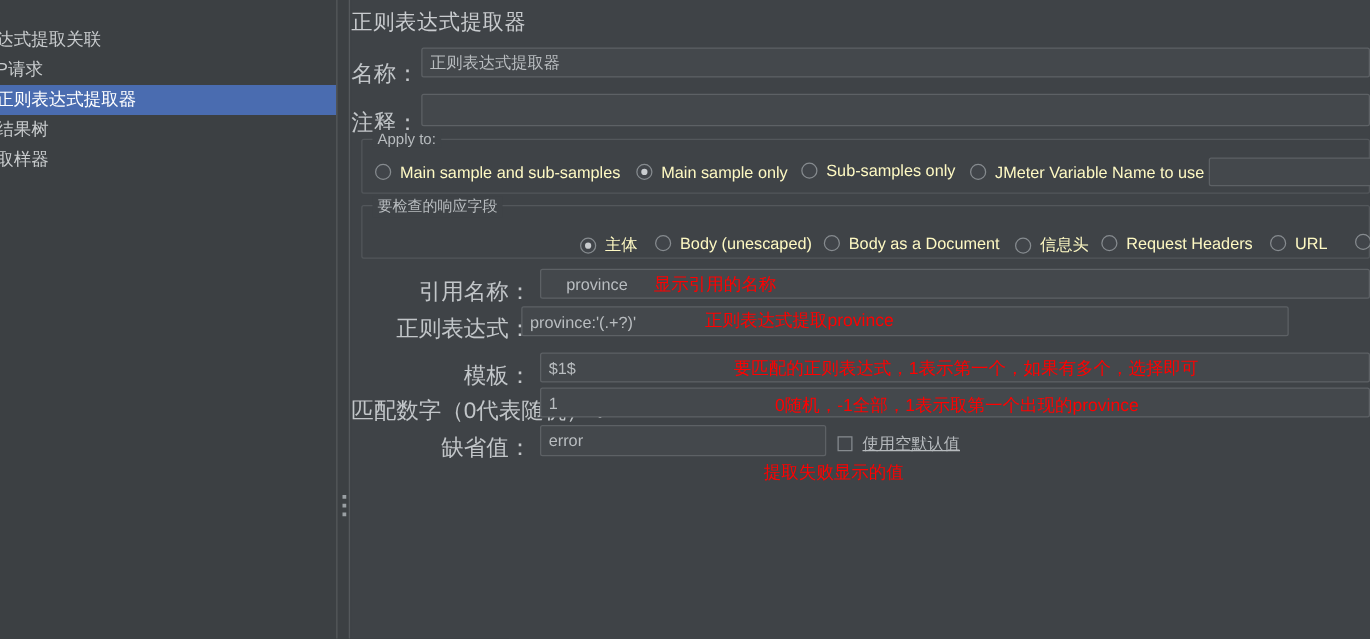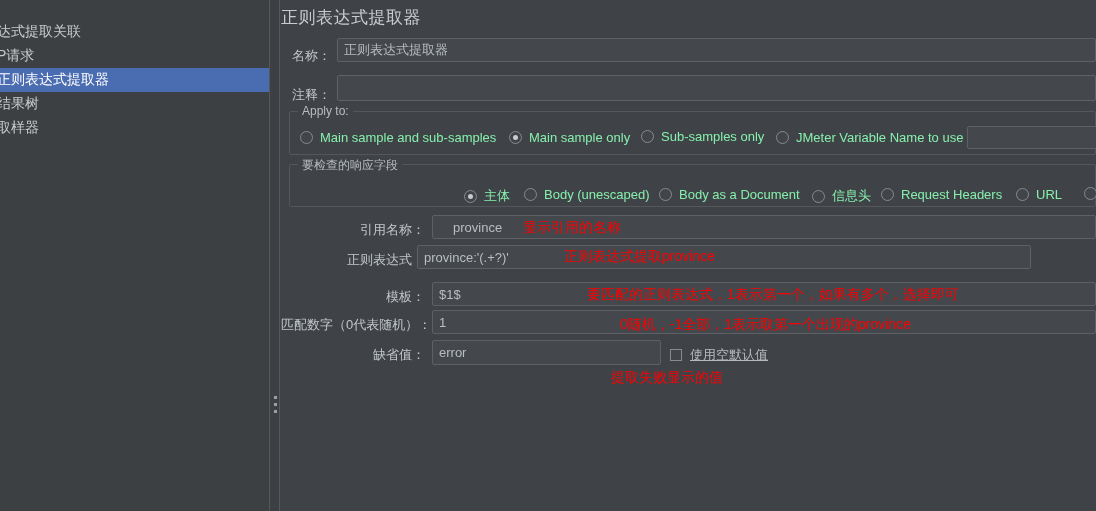--- a/index.html
+++ b/index.html
@@ -64,21 +64,21 @@
   }
 
   #panel-title {
     position: absolute; left: 0px; top: 6px;
     font-size: 17px; color: #c9cccf;
     letter-spacing: 0.5px;
   }
 
   .form-label {
     position: absolute;
-    font-size: 13px;
+    font-size: 18px;
     color: #c2c6c9;
     white-space: nowrap;
     text-align: right;
   }
 
   .txt {
     position: absolute;
     background: #44484c;
     border: 1px solid #5d6165;
     border-radius: 2px;
@@ -124,21 +124,21 @@
   .radio.on .dot::after {
     content: "";
     position: absolute;
     left: 3px; top: 3px;
     width: 5px; height: 5px;
     border-radius: 50%;
     background: #c9cccf;
   }
   .radio .rl {
     font-size: 13px;
-    color: #86efac;
+    color: #fef9c3;
   }
   .checkbox {
     position: absolute;
     display: flex; align-items: center;
     white-space: nowrap;
   }
   .checkbox .box {
     width: 12px; height: 12px;
     border: 1px solid #868b8f;
     background: #41454a;

